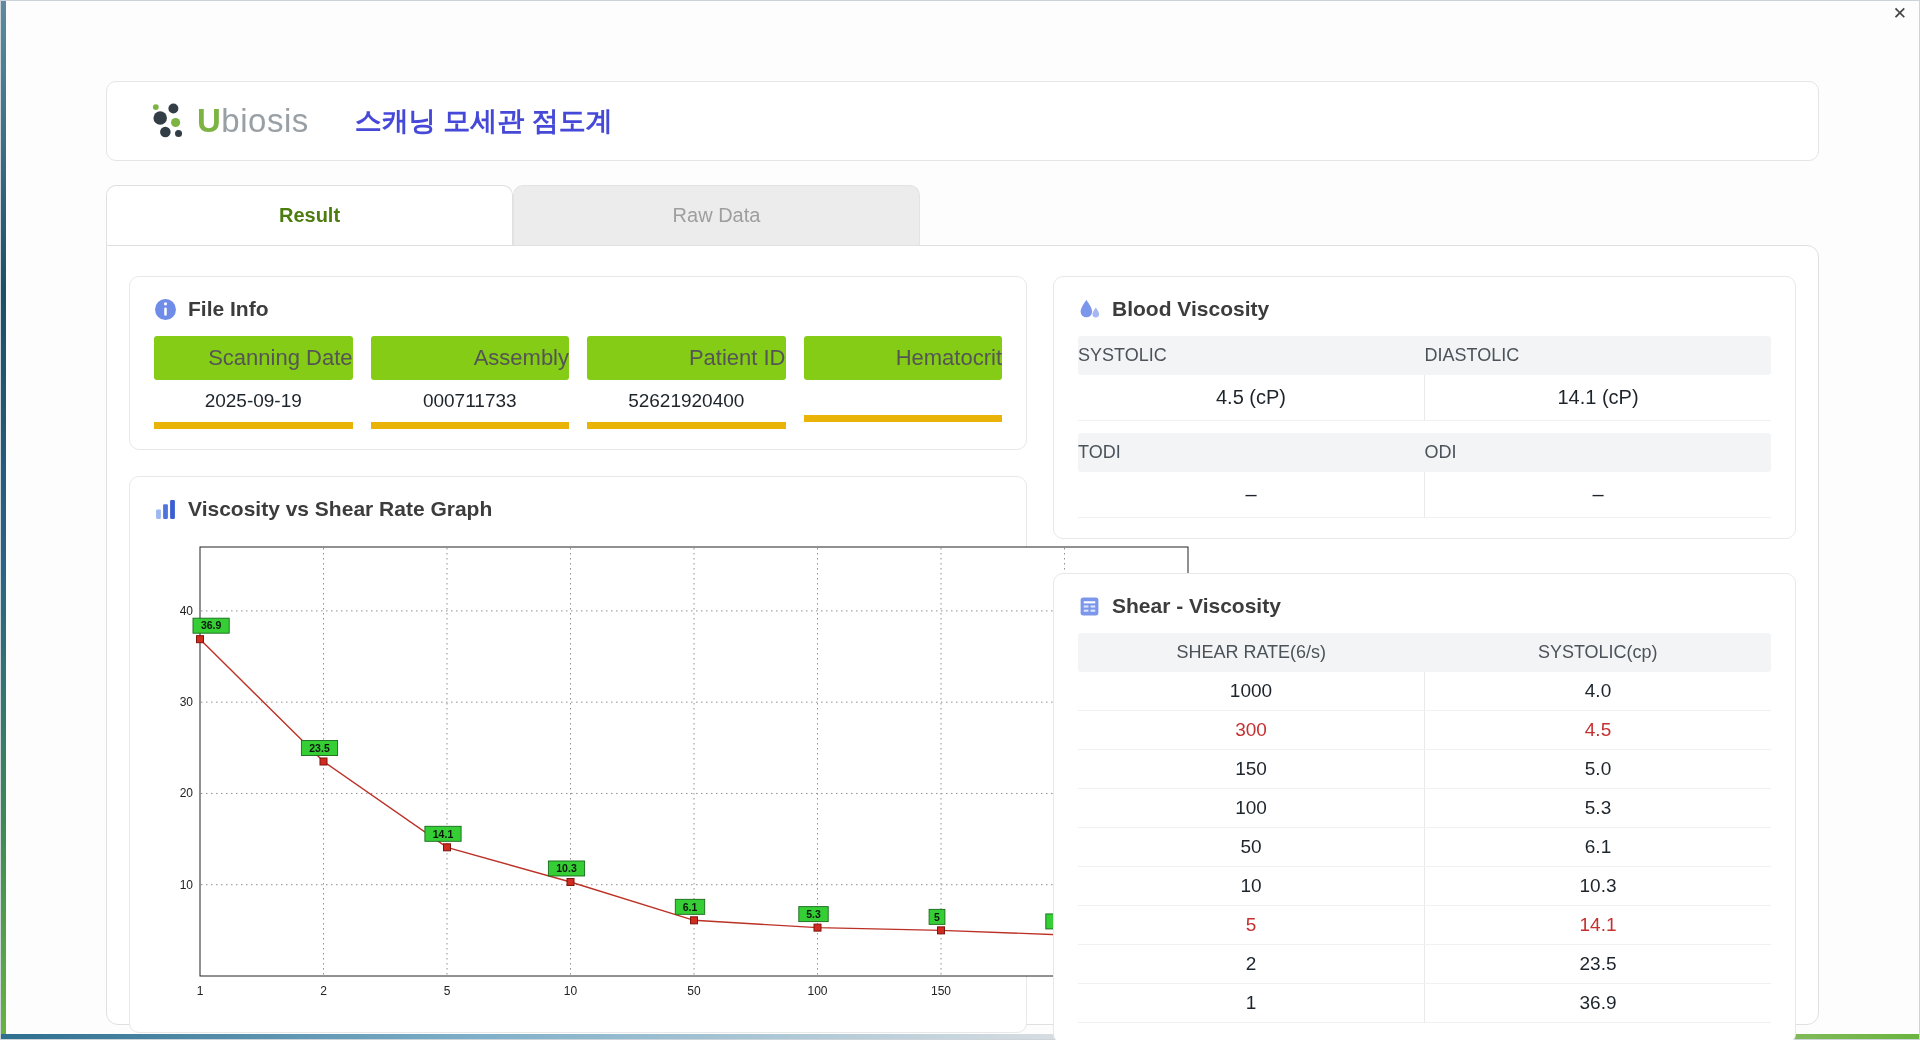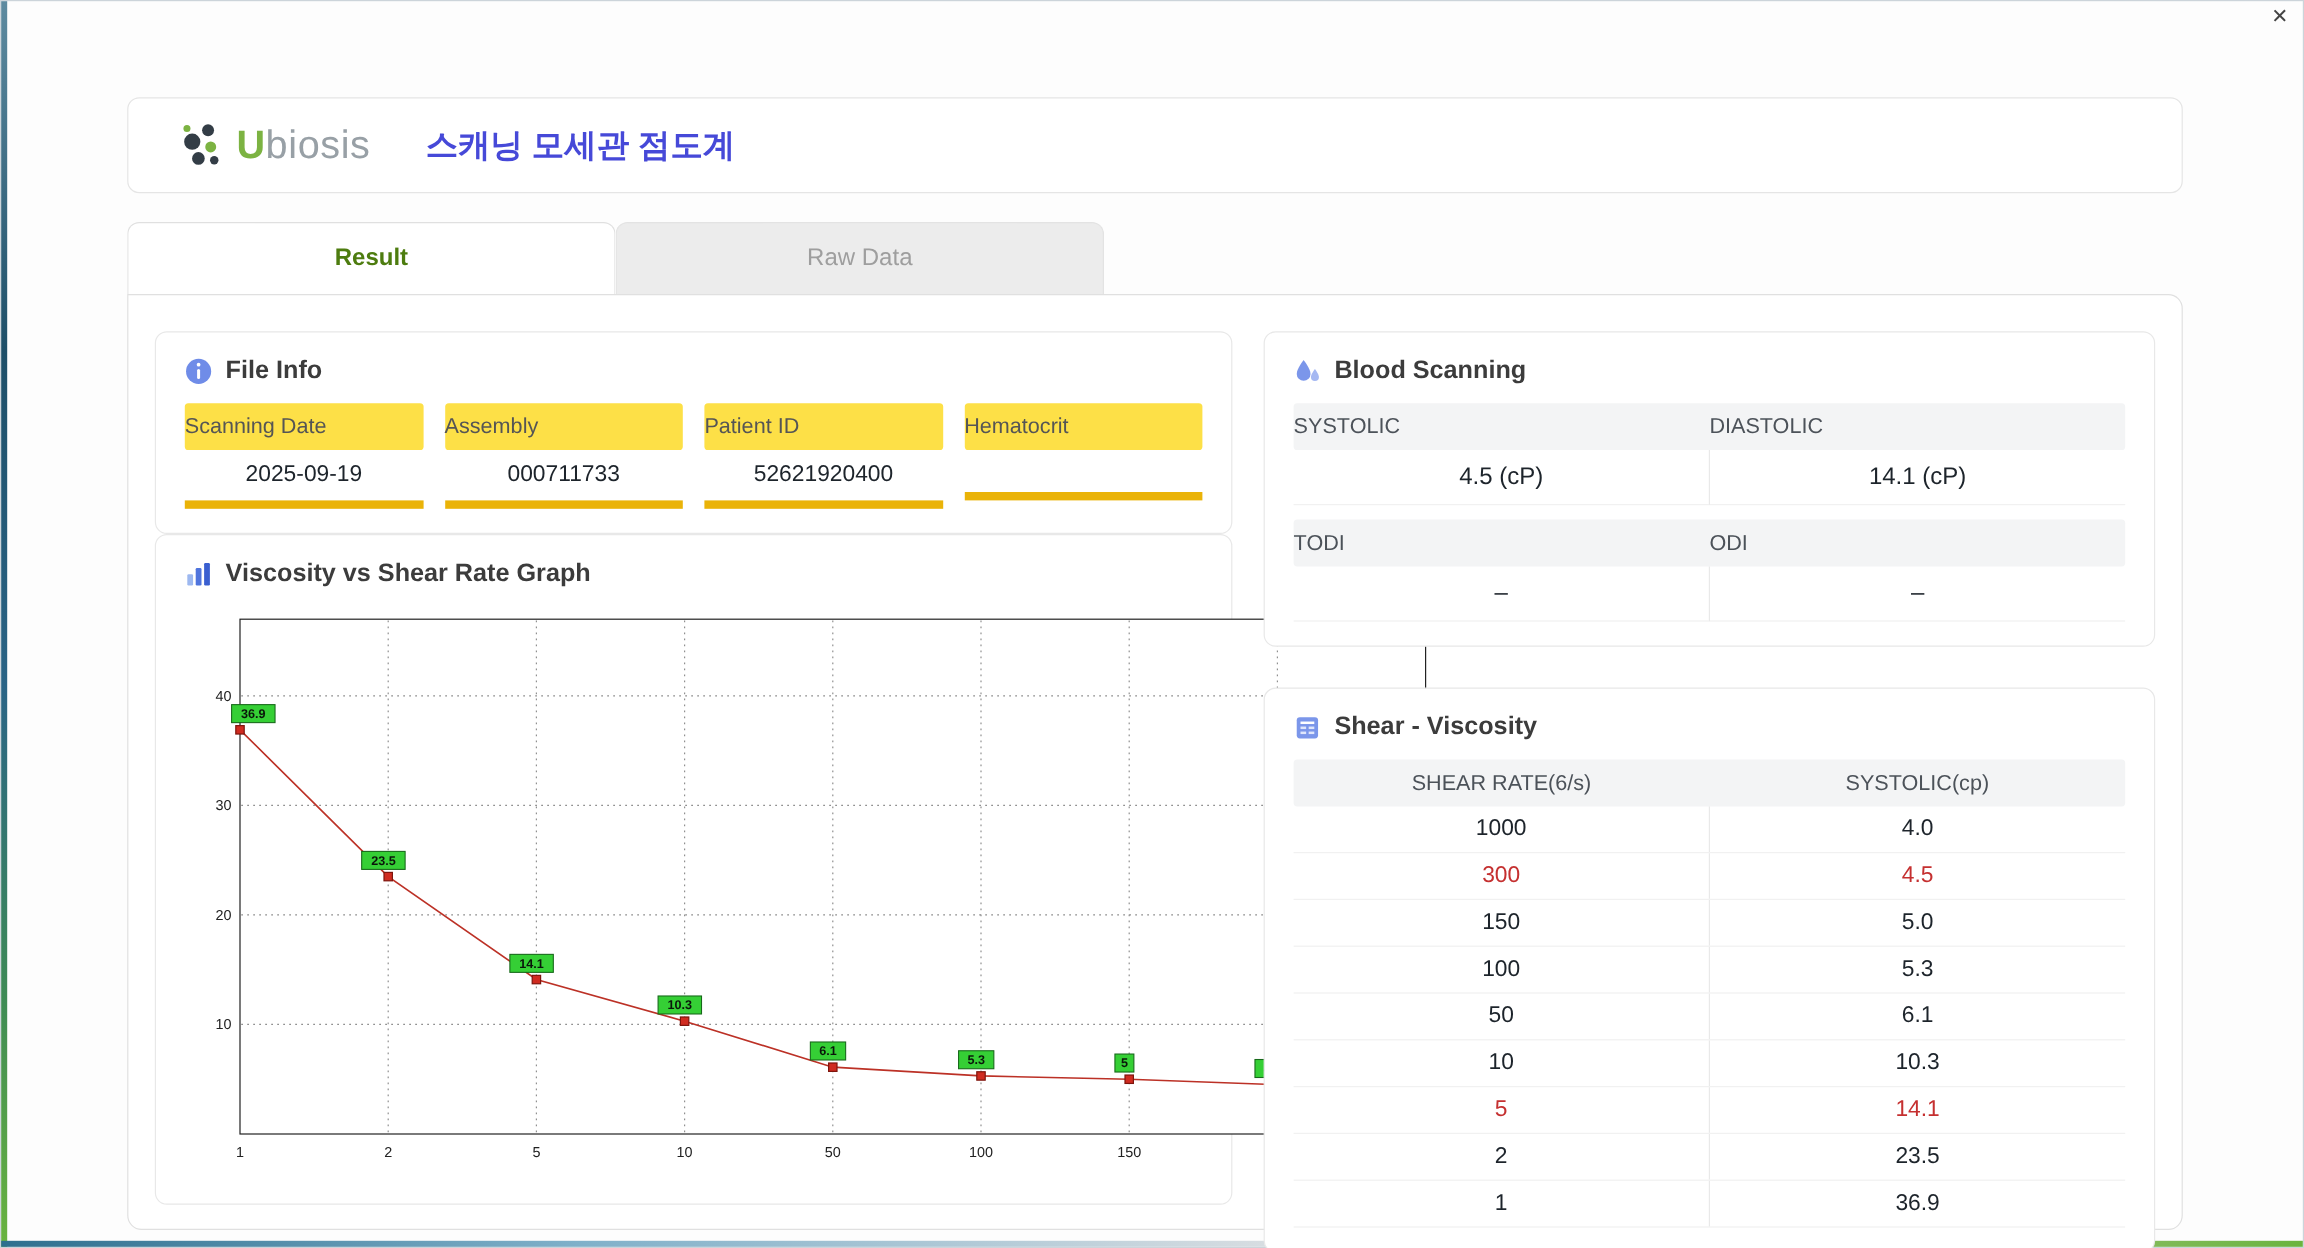--- a/index.html
+++ b/index.html
@@ -29,31 +29,31 @@
   
   .tabs { display:flex; margin-top:24px; position:relative; z-index:2; }
   .tab { width:407px; height:60px; display:flex; align-items:center; justify-content:center;
     font-size:20px; border-top-left-radius:10px; border-top-right-radius:10px; cursor:pointer; }
   .tab.active { background:#fff; color:#4d7c0f; font-weight:700; border:1px solid #e0e0e0; border-bottom:none; margin-bottom:-1px; }
   .tab.inactive { background:#ececec; color:#9e9e9e; border:1px solid #e3e3e3; border-bottom:none; }
 
   
   .tab-panel { position:relative; z-index:1; height:780px; background:#fff; border:1px solid #e0e0e0;
     border-radius:0 12px 12px 12px; padding:30px 22px 20px 22px; display:flex; gap:26px; }
-  .left-col { width:898px; display:flex; flex-direction:column; }
+  .left-col { width:898px; display:flex; flex-direction:column; gap:26px; }
   .right-col { flex:1; display:flex; flex-direction:column; gap:34px; }
 
   .panel { border:1px solid #e8e8e8; border-radius:10px; background:#fff; padding:20px 24px; }
   .panel-title { display:flex; align-items:center; gap:11px; font-size:21px; font-weight:700; color:#3c3c3c; }
   .panel-title svg { flex:0 0 auto; }
 
   
   .fi-fields { display:flex; gap:18px; margin-top:15px; }
   .fi-field { flex:1; }
-  .fi-label { background:#fde047; border-radius:3px; text-align:left; padding:9px 0; font-size:18px; color:#555; }
+  .fi-label { background:#84cc16; border-radius:3px; text-align:right; padding:9px 0; font-size:22px; color:#555; }
   .fi-value { text-align:center; padding:10px 0; font-size:19px; color:#1d242b; border-bottom:7px solid #eab308; min-height:42px; }
 
   
   .bv-band { display:flex; background:#f3f4f5; border-radius:3px; margin-top:15px; }
   .bv-band > div { flex:1; text-align:left; padding:9px 0; font-size:18px; color:#4c5259; }
   .bv-values { display:flex; }
   .bv-values > div { flex:1; text-align:center; padding:11px 0; font-size:20px; color:#1d242b; border-bottom:1px solid #f1f1f1; }
   .bv-values > div:first-child { border-right:1px solid #e9e9e9; }
 
   
@@ -201,21 +201,21 @@
       </div>
 
       <div class="right-col">
 
         <section class="panel">
           <div class="panel-title">
             <svg width="23" height="23" viewBox="0 0 22 22">
               <path d="M8 2 C8 2 2.5 9 2.5 13 a5.5 5.5 0 0 0 11 0 C13.5 9 8 2 8 2 Z" fill="#7b96ea"></path>
               <path d="M17 9 C17 9 13.8 13.2 13.8 15.4 a3.2 3.2 0 0 0 6.4 0 C20.2 13.2 17 9 17 9 Z" fill="#a5b8f2"></path>
             </svg>
-            <span>Blood Scanning</span>
+            <span>Blood Viscosity</span>
           </div>
           <div class="bv-band">
             <div>SYSTOLIC</div>
             <div>DIASTOLIC</div>
           </div>
           <div class="bv-values">
             <div>4.5 (cP)</div>
             <div>14.1 (cP)</div>
           </div>
           <div class="bv-band" style="margin-top:12px;">

